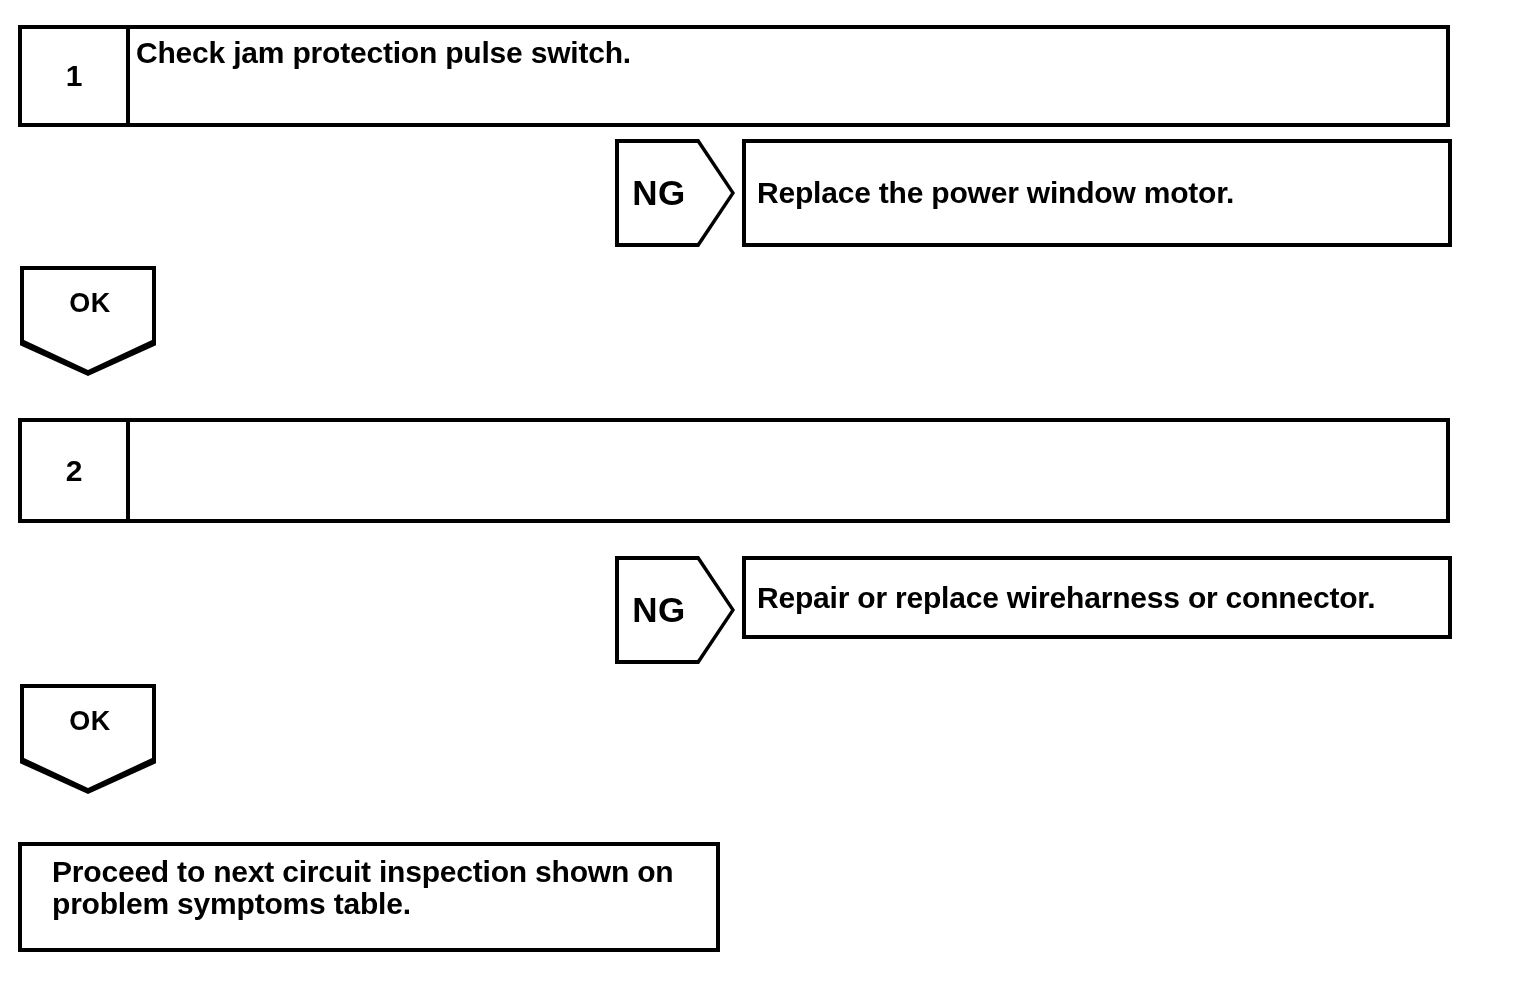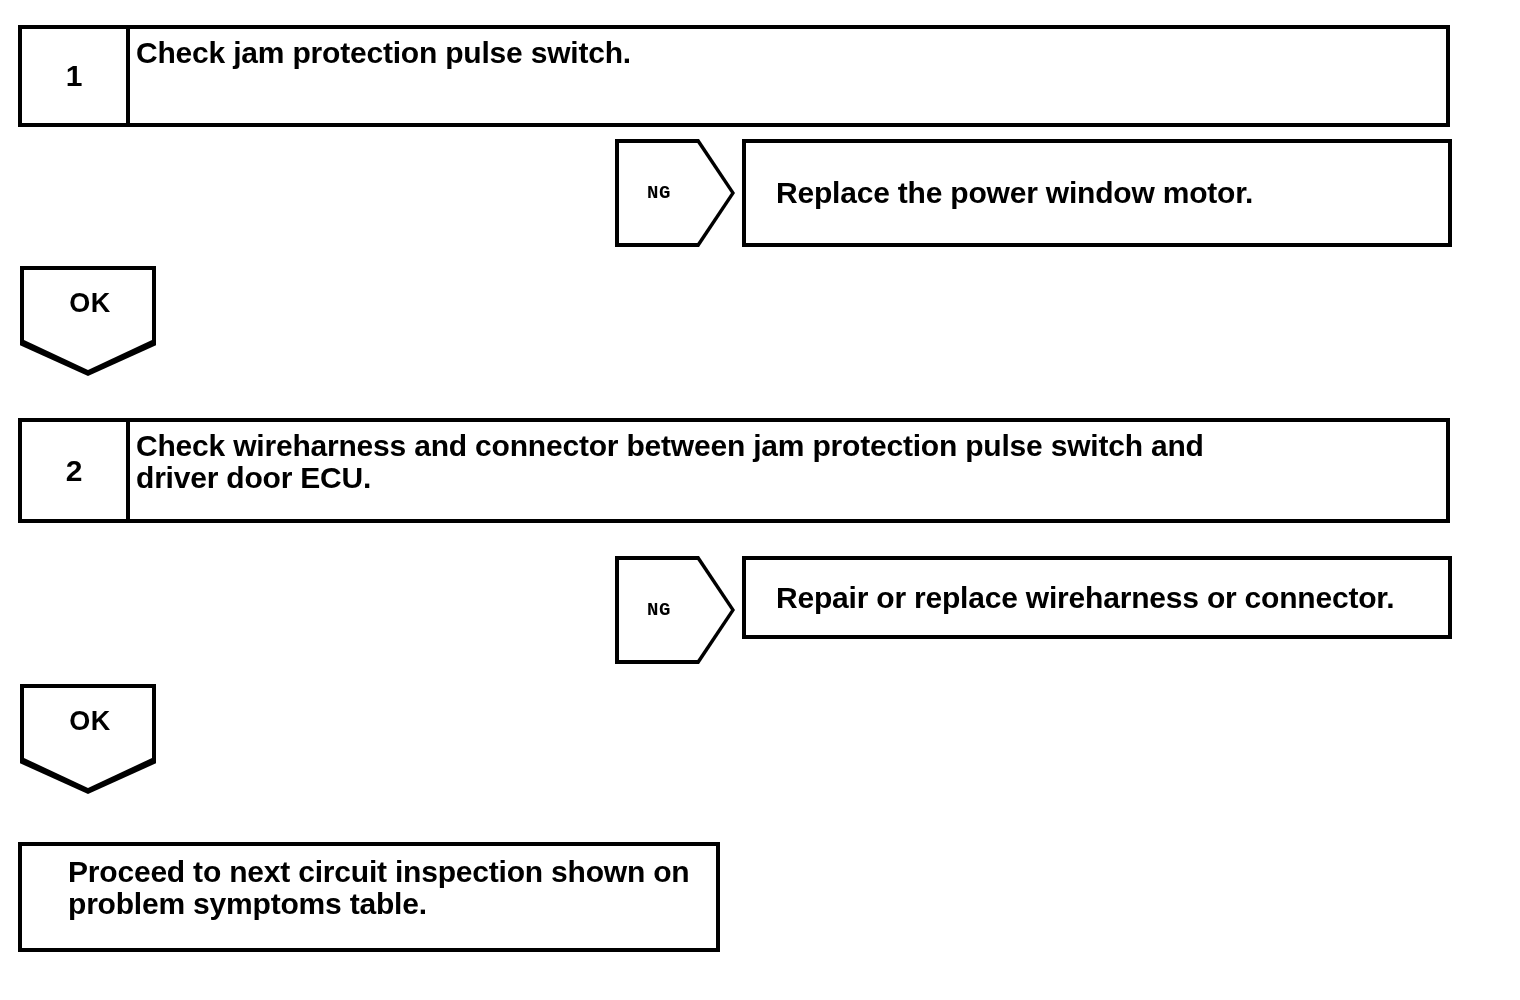--- a/index.html
+++ b/index.html
@@ -78,35 +78,34 @@
   }
   .ng-label {
     position: absolute;
     left: 0;
     top: 0;
     width: 88px;
     height: 108px;
     display: flex;
     align-items: center;
     justify-content: center;
-    font-size: 19px;
+    font-size: 35px;
     font-weight: bold;
     letter-spacing: 0.5px;
-    font-family: Liberation Mono, monospace;
   }
   .ng-result {
     position: absolute;
     box-sizing: border-box;
     border: 4px solid #000;
     background: #fff;
     display: flex;
     align-items: center;
   }
   .ng-result-text {
-    padding-left: 30px;
+    padding-left: 11px;
     font-size: 30px;
     font-weight: bold;
     line-height: 32px;
     letter-spacing: -0.2px;
   }
 
   
   .ok-tag {
     position: absolute;
     width: 136px;
@@ -140,21 +139,21 @@
   }
 
   
   .final-box {
     position: absolute;
     box-sizing: border-box;
     border: 4px solid #000;
     background: #fff;
   }
   .final-text {
-    padding: 10px 0 0 46px;
+    padding: 10px 0 0 30px;
     font-size: 30px;
     font-weight: bold;
     line-height: 32px;
     letter-spacing: -0.2px;
     white-space: pre-line;
   }
 </style>
 </head>
 <body>
 
@@ -175,22 +174,20 @@
     </div>
   </div>
 
   <div class="ok-tag" style="left:20px; top:266px;">
     <div class="ok-tag-inner"></div>
   </div>
   <div class="ok-label" style="left:20px; top:280px;">OK</div>
 
   <div class="step-box" style="left:18px; top:418px; width:1432px; height:105px;">
     <div class="step-num">2</div>
-    <div class="step-text">Check wireharness and connector between jam protection pulse switch and
-driver door ECU.</div>
   </div>
 
   <div class="ng-group" style="left:615px; top:556px; width:837px; height:118px;">
     <div class="ng-tag">
       <div class="ng-tag-inner"></div>
     </div>
     <div class="ng-label">NG</div>
     <div class="ng-result" style="left:127px; top:0px; width:710px; height:83px;">
       <div class="ng-result-text">Repair or replace wireharness or connector.</div>
     </div>

